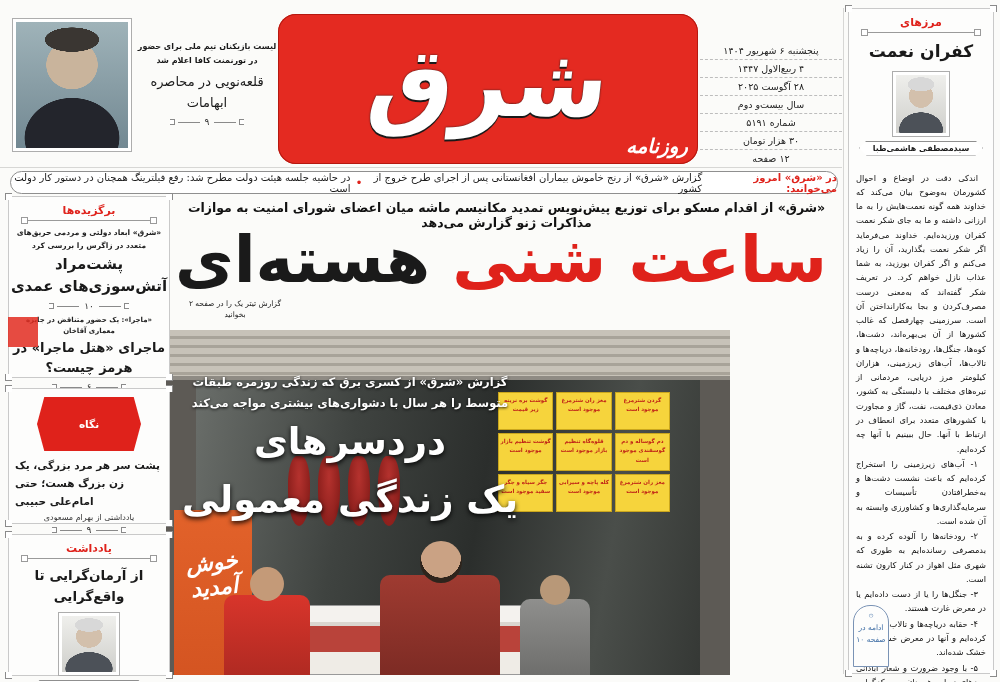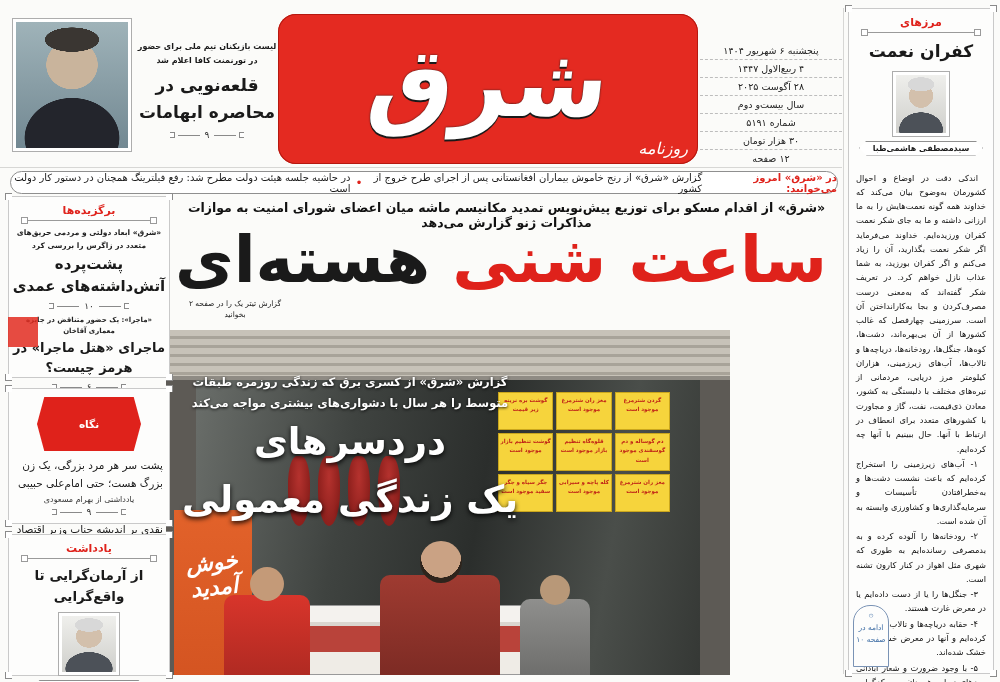--- a/index.html
+++ b/index.html
@@ -41,21 +41,21 @@
     linear-gradient(#efefec,#cfcfcb)}
   .namebadge{display:block;margin:4px auto 11px;width:86%;border:1px solid #8f8f8f;background:#fff;
     font-size:8px;text-align:center;padding:2px 0;font-weight:bold;
     clip-path:polygon(0 50%,6% 0,94% 0,100% 50%,94% 100%,6% 100%)}
   
   .masthead{left:278px;top:14px;width:420px;height:150px;background:#e42a21;border-radius:18px;
     box-shadow:0 0 0 1px #b51810 inset}
   .masthead .word{position:absolute;inset:0;display:flex;align-items:center;justify-content:center;
     color:#fff;font-weight:bold;font-size:96px;transform:skewX(-6deg) translateY(-6px);
     text-shadow:0 0 2px #1a1a1a,0 2px 0 #1a1a1a}
-  .masthead .sub{position:absolute;left:auto;right:10px;bottom:6px;color:#fff;font-size:16px;font-style:italic;font-weight:normal}
+  .masthead .sub{position:absolute;left:auto;right:10px;bottom:6px;color:#fff;font-size:20px;font-style:italic;font-weight:bold}
   
   .dates{left:700px;top:42px;width:142px}
   .dates div{font-size:9.5px;text-align:center;color:#222;padding:3px 0;border-bottom:1px dashed #bdbdbd}
   .dates div:last-child{border-bottom:none}
   
   .strip{left:10px;top:171px;width:828px;height:23px;border:1px solid #8f8f8f;border-radius:12px;
     display:flex;align-items:center;justify-content:center;gap:5px;background:#fff;font-size:10px}
   .strip b{color:#df221b}
   .strip .dot{color:#df221b;font-size:12px;line-height:0}
   
@@ -91,36 +91,36 @@
   .p5::before{content:"";position:absolute;top:-24px;right:20px;width:30px;height:30px;border-radius:50%;background:#b89878}
   .overlay{position:absolute;top:42px;left:6px;width:356px;text-align:center;color:#fff}
   .overlay .k{font-size:11.5px;font-weight:bold;line-height:1.8;text-shadow:0 1px 3px rgba(0,0,0,.9)}
   .overlay .h{font-size:37px;font-weight:bold;line-height:1.55;text-shadow:0 2px 5px rgba(0,0,0,.95)}
   
   .sb{left:8px;width:162px}
   .sbtitle{font-size:11px;font-weight:bold;text-align:center;color:#df221b;padding-top:7px}
   .kick{font-size:7.5px;font-weight:bold;text-align:center;line-height:1.7;color:#222;padding:0 6px}
   .head1{font-size:15px;font-weight:bold;text-align:center;line-height:1.5}
   .head2{font-size:13px;font-weight:bold;text-align:center;line-height:1.55}
-  .head3{font-size:10.5px;font-weight:normal;text-align:right;line-height:1.7;padding:0 6px}
+  .head3{font-size:10.5px;font-weight:bold;text-align:left;line-height:1.7;padding:0 6px}
   .byline{font-size:8px;text-align:center;color:#333;margin-top:2px}
   .negahbadge{display:block;width:104px;margin:8px auto 6px;background:#df221b;color:#fff;font-size:10.5px;font-weight:bold;text-align:center;padding:21px 0;
     clip-path:polygon(0 50%,7% 0,93% 0,100% 50%,93% 100%,7% 100%)}
   .stamp{position:absolute;width:30px;height:30px;background:rgba(226,44,32,.85);left:-1px;top:120px;color:#fff;font-size:9px;font-weight:bold;overflow:hidden}
   
   .ed{left:848px;top:8px;width:146px;height:666px}
   .ed .body{font-size:8.3px;line-height:1.72;text-align:justify;padding:4px 7px 0;color:#111;position:relative}
   .ed .body p{text-indent:8px;margin-bottom:1px}
   .contbadge{position:absolute;left:4px;bottom:6px;width:36px;height:62px;border:1px solid #7a93b5;border-radius:17px 17px 0 0;
     color:#3f6ea5;font-size:7.5px;text-align:center;padding-top:16px;line-height:1.6;background:#fdfdfc}
   .contbadge::before{content:"۞";position:absolute;top:3px;left:0;right:0;font-size:8px;color:#3f6ea5}
   
   .coachtxt{left:136px;top:40px;width:142px;text-align:center}
   .coachtxt .k{font-size:8px;font-weight:bold;line-height:1.7}
-  .coachtxt .h{font-size:17px;font-weight:bold;line-height:1.6;margin-top:5px}
+  .coachtxt .h{font-size:13px;font-weight:normal;line-height:1.6;margin-top:5px}
   .hr1{left:0;top:167px;width:842px;height:1px;background:#d7d7d5}
   .vr1{left:843px;top:8px;width:1px;height:666px;background:#d7d7d5}
 </style>
 </head>
 <body>
 
 <div class="abs frame" style="left:12px;top:18px;width:120px;height:134px">
   <div class="face dark"></div>
 </div>
 <div class="abs coachtxt">
@@ -204,21 +204,21 @@
 </div>
 
 <div class="obox sb" style="top:196px;height:182px">
   <div class="corner tl"></div>
     <div class="corner tr"></div>
     <div class="corner bl"></div>
     <div class="corner br"></div>
   <div class="sbtitle">برگزیده‌ها</div>
   <div class="tline"></div>
   <div class="kick">«شرق» ابعاد دولتی و مردمی حریق‌های متعدد در زاگرس را بررسی کرد</div>
-  <div class="head1">پشت‌پرده آتش‌داشته‌های عمدی</div>
+  <div class="head1">پشت‌مراد آتش‌سوزی‌های عمدی</div>
   <div class="pnum">
     <span class="hk r"></span>
       <span class="ln"></span>
     <span class="n">۱۰</span>
     <span class="ln"></span>
       <span class="hk l"></span>
   </div>
   <div class="kick" style="font-size:7px">«ماجرا»: یک حضور متناقض در جایزه معماری آقاخان</div>
   <div class="head2">ماجرای «هتل ماجرا» در هرمز چیست؟</div>
   <div class="pnum">

